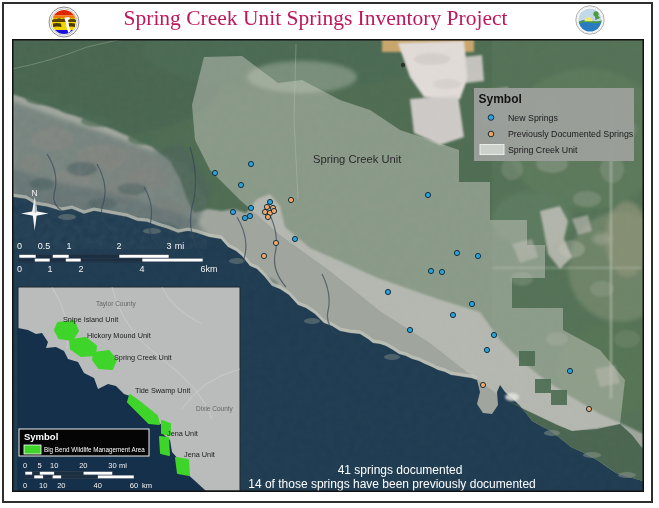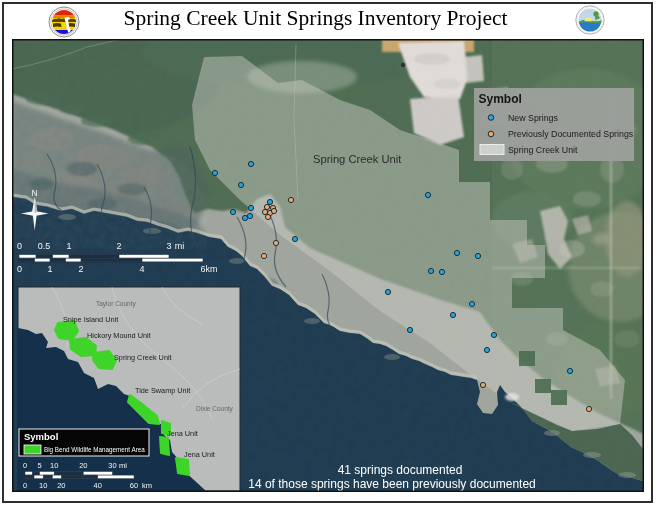--- a/index.html
+++ b/index.html
@@ -1,18 +1,18 @@
 <!DOCTYPE html>
 <html><head>
 <meta charset="utf-8">
 <style>
 html,body{margin:0;padding:0;}
 body{width:659px;height:508px;background:#ffffff;font-family:"Liberation Sans",sans-serif;position:relative;overflow:hidden;}
 #frame{position:absolute;left:2px;top:2px;width:647px;height:497px;border:2px solid #2e2e2e;}
-#title{position:absolute;left:0;top:6px;width:631px;text-align:center;font-family:"Liberation Serif",serif;font-size:21.5px;color:#000000;}
+#title{position:absolute;left:0;top:6px;width:631px;text-align:center;font-family:"Liberation Serif",serif;font-size:21.5px;color:#be185d;}
 #mapwrap{position:absolute;left:12px;top:39px;width:632px;height:453px;}
 </style>
 </head>
 <body>
 
 <div id="frame"></div>
 
 <div id="title">Spring Creek Unit Springs Inventory Project</div>
 
 <svg style="position:absolute;left:48px;top:6px" width="32" height="32" viewBox="0 0 32 32">

